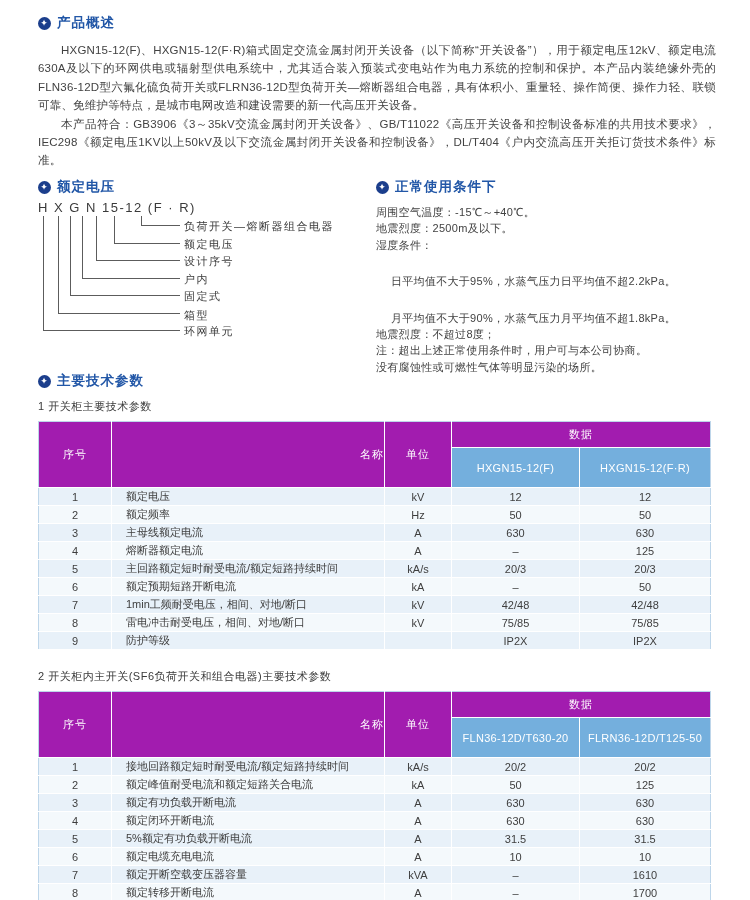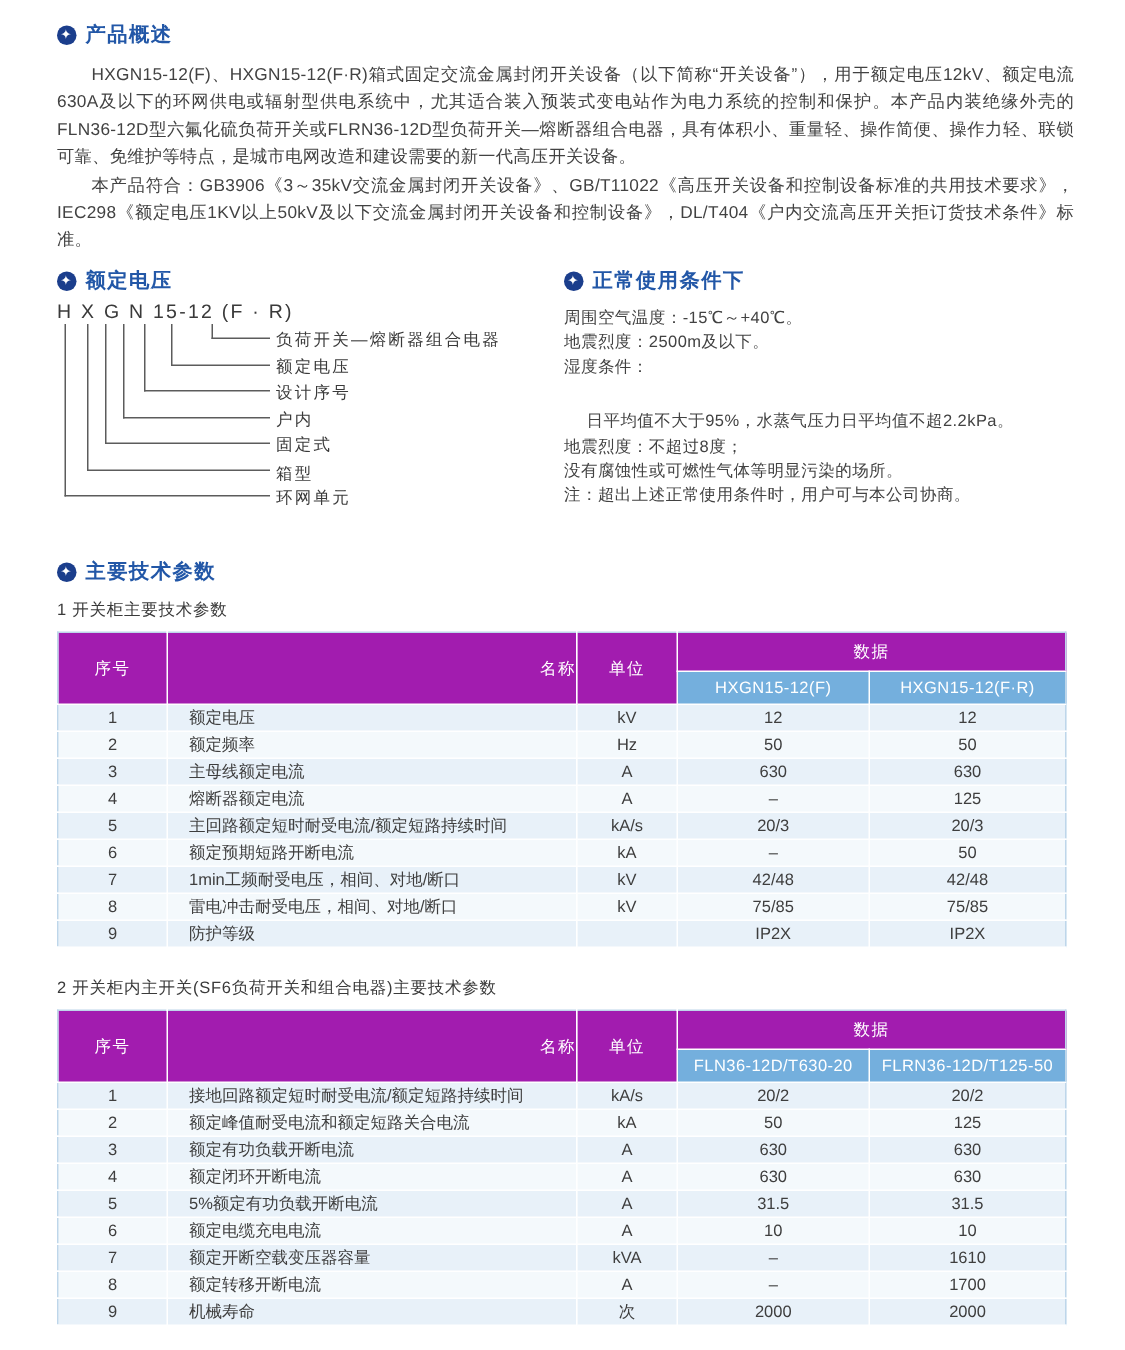--- a/index.html
+++ b/index.html
@@ -42,21 +42,21 @@
   .col-idx  { width:73px; }
   .col-name { width:273px; }
   .col-unit { width:67px; }
   .col-d1   { width:128px; }
   .col-d2   { width:131px; }
   table.ptable thead th { background:#a21caf; color:#ffffff; font-weight:normal;
                           border:1px solid #ffffff; height:26px; letter-spacing:1px; }
   table.ptable thead tr:first-child th { border-top:none; }
   table.ptable thead th:first-child { border-left:none; }
   table.ptable thead th:last-child { border-right:none; }
-  table.ptable thead th.h-sub { background:#74afdd; height:22px; letter-spacing:0.3px; }
+  table.ptable thead th.h-sub { background:#74afdd; height:40px; letter-spacing:0.3px; }
   table.ptable thead th.h-name { text-align:right; padding-left:14px; }
   table.ptable tbody td { height:18px; text-align:center; color:#3e3e3e;
                           border-right:1px solid #ffffff; border-bottom:1px solid #ffffff; }
   table.ptable tbody td:last-child { border-right:none; }
   table.ptable tbody td.c1 { text-align:left; padding-left:14px; }
   table.ptable tbody tr:nth-child(odd)  td { background:#e8f1f9; }
   table.ptable tbody tr:nth-child(even) td { background:#f4f9fc; }
 </style>
 </head>
 <body>
@@ -102,26 +102,27 @@
   <div class="cond-lines">
 
       <div class="cond-line">周围空气温度：-15℃～+40℃。</div>
 
       <div class="cond-line">地震烈度：2500m及以下。</div>
 
       <div class="cond-line">湿度条件：</div>
 
       <div class="cond-line indent">日平均值不大于95%，水蒸气压力日平均值不超2.2kPa。</div>
 
+      <div class="cond-line indent">月平均值不大于90%，水蒸气压力月平均值不超1.8kPa。</div>
 
       <div class="cond-line">地震烈度：不超过8度；</div>
 
+      <div class="cond-line">注：超出上述正常使用条件时，用户可与本公司协商。</div>
+
       <div class="cond-line">没有腐蚀性或可燃性气体等明显污染的场所。</div>
-
-      <div class="cond-line">注：超出上述正常使用条件时，用户可与本公司协商。</div>
     </div>
 </section>
 
 <section id="sec-params">
   <div class="sec-head">
     <span class="sec-icon">✦</span>
     <span>主要技术参数</span>
   </div>
 
   <div class="tbl-caption">1 开关柜主要技术参数</div>

